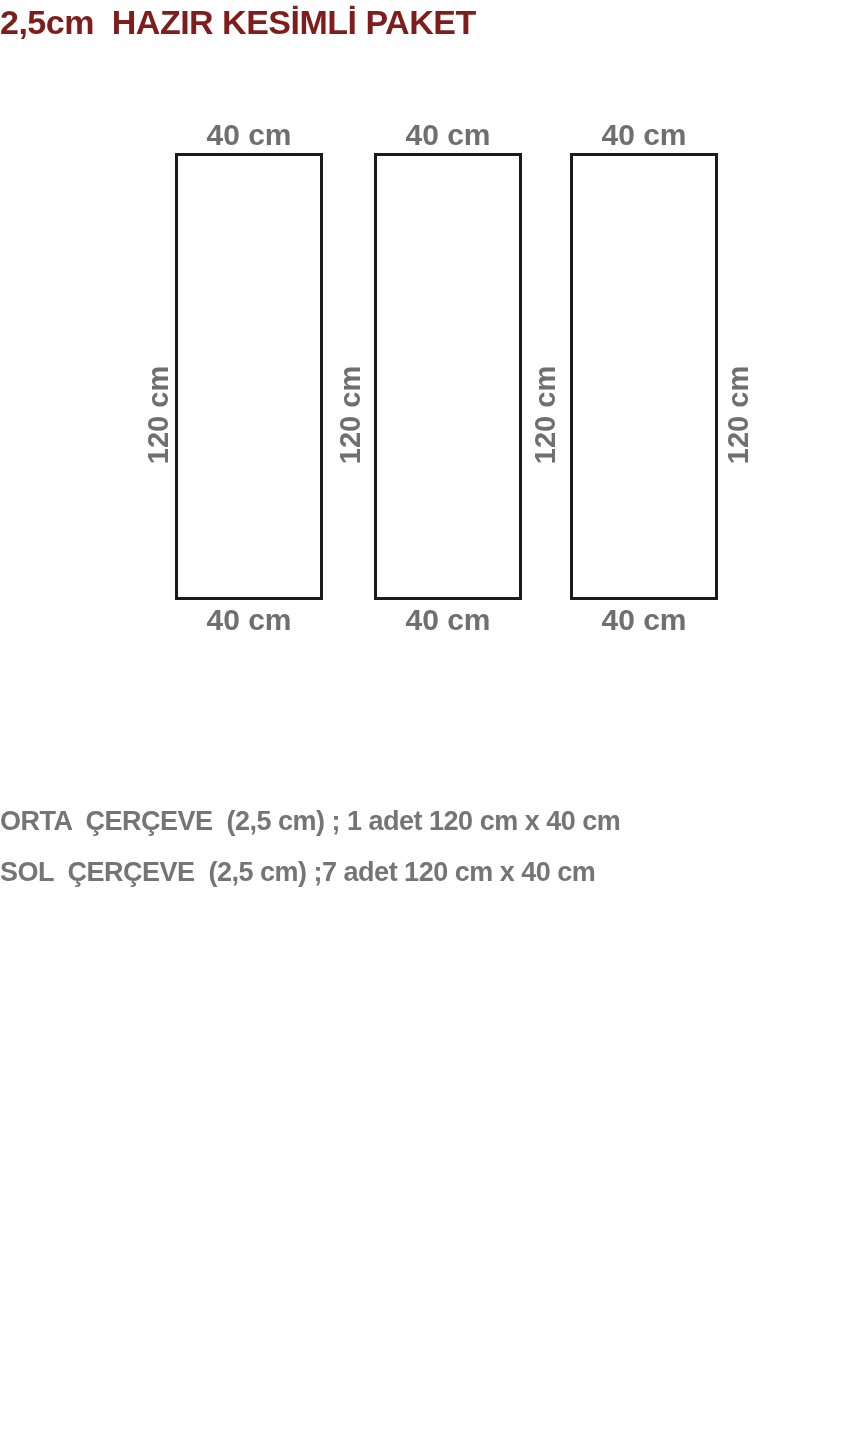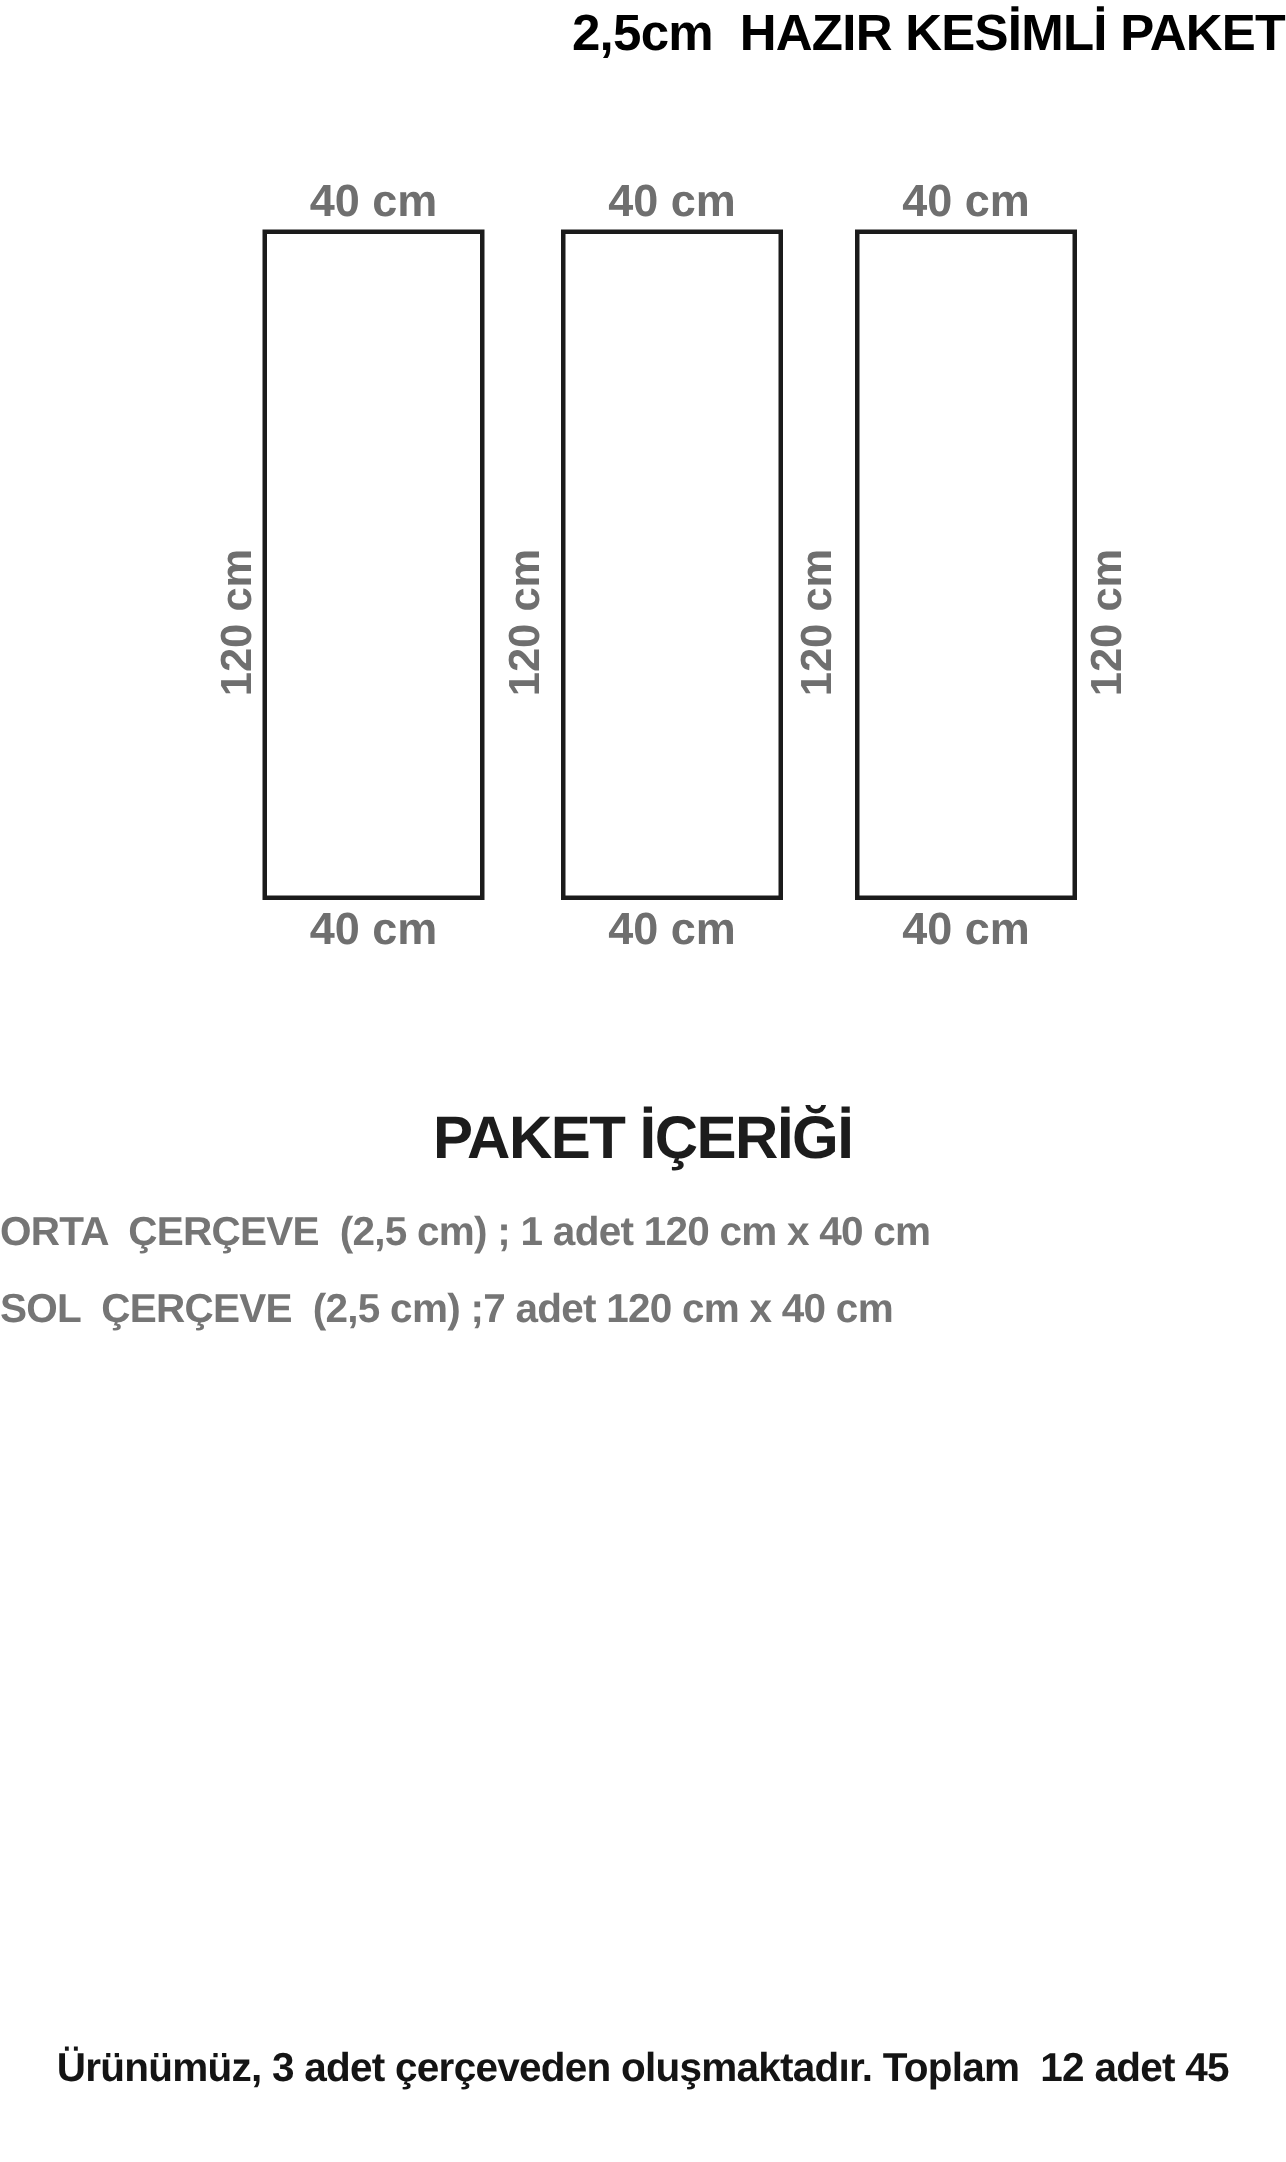--- a/index.html
+++ b/index.html
@@ -8,26 +8,26 @@
     width: 857px;
     height: 1441px;
     background: #ffffff;
     overflow: hidden;
     font-family: "Liberation Sans", sans-serif;
   }
   .page-title {
     position: absolute;
     top: 0; left: 0;
     width: 857px;
-    text-align: right;
+    text-align: left;
     font-size: 34px;
     font-weight: 700;
     letter-spacing: -0.5px;
     line-height: 44px;
-    color: #000000;
+    color: #7f1d1d;
     white-space: pre;
   }
   .dim-label {
     position: absolute;
     color: #6f6f6f;
     font-size: 30px;
     font-weight: 700;
     text-align: center;
     white-space: pre;
   }
@@ -113,23 +113,21 @@
 
   <div class="dim-label dim-side side0">120 cm</div>
   <div class="dim-label dim-side side1">120 cm</div>
   <div class="dim-label dim-side side2">120 cm</div>
   <div class="dim-label dim-side side3">120 cm</div>
 
   <div class="dim-label dim-bottom bottom-row p0">40 cm</div>
   <div class="dim-label dim-bottom bottom-row p1">40 cm</div>
   <div class="dim-label dim-bottom bottom-row p2">40 cm</div>
 
-  <div class="contents-heading">PAKET İÇERİĞİ</div>
   <div class="contents-list">
     <div class="contents-item">ORTA  ÇERÇEVE  (2,5 cm) ; 1 adet 120 cm x 40 cm</div>
     <div class="contents-item">SOL  ÇERÇEVE  (2,5 cm) ;7 adet 120 cm x 40 cm</div>
   </div>
 
   <div class="footer">
-    <div class="footer-line">Ürünümüz, 3 adet çerçeveden oluşmaktadır. Toplam  12 adet 45</div>
   </div>
 
 </div>
 
 </body></html>

